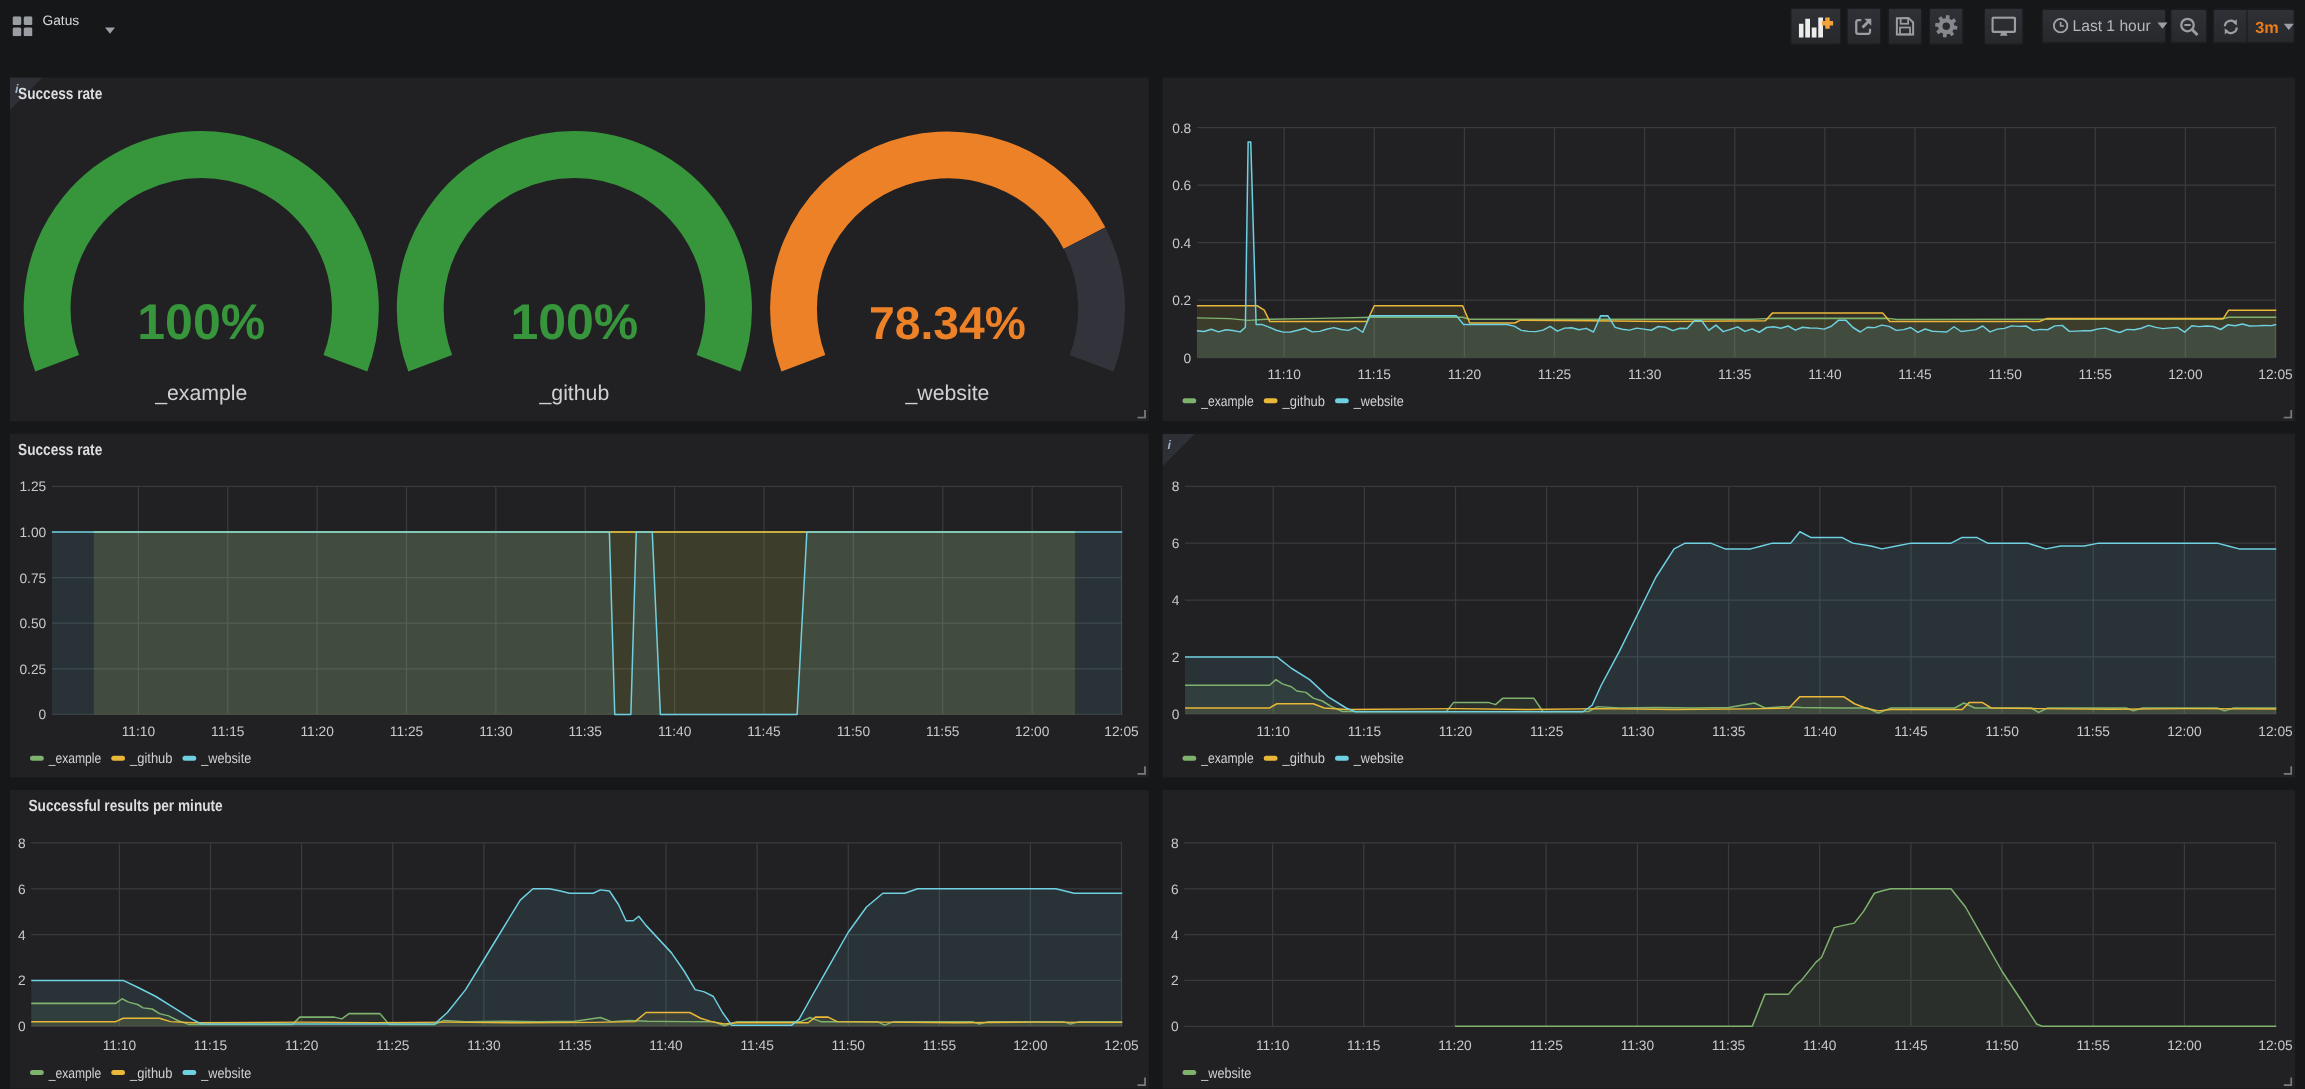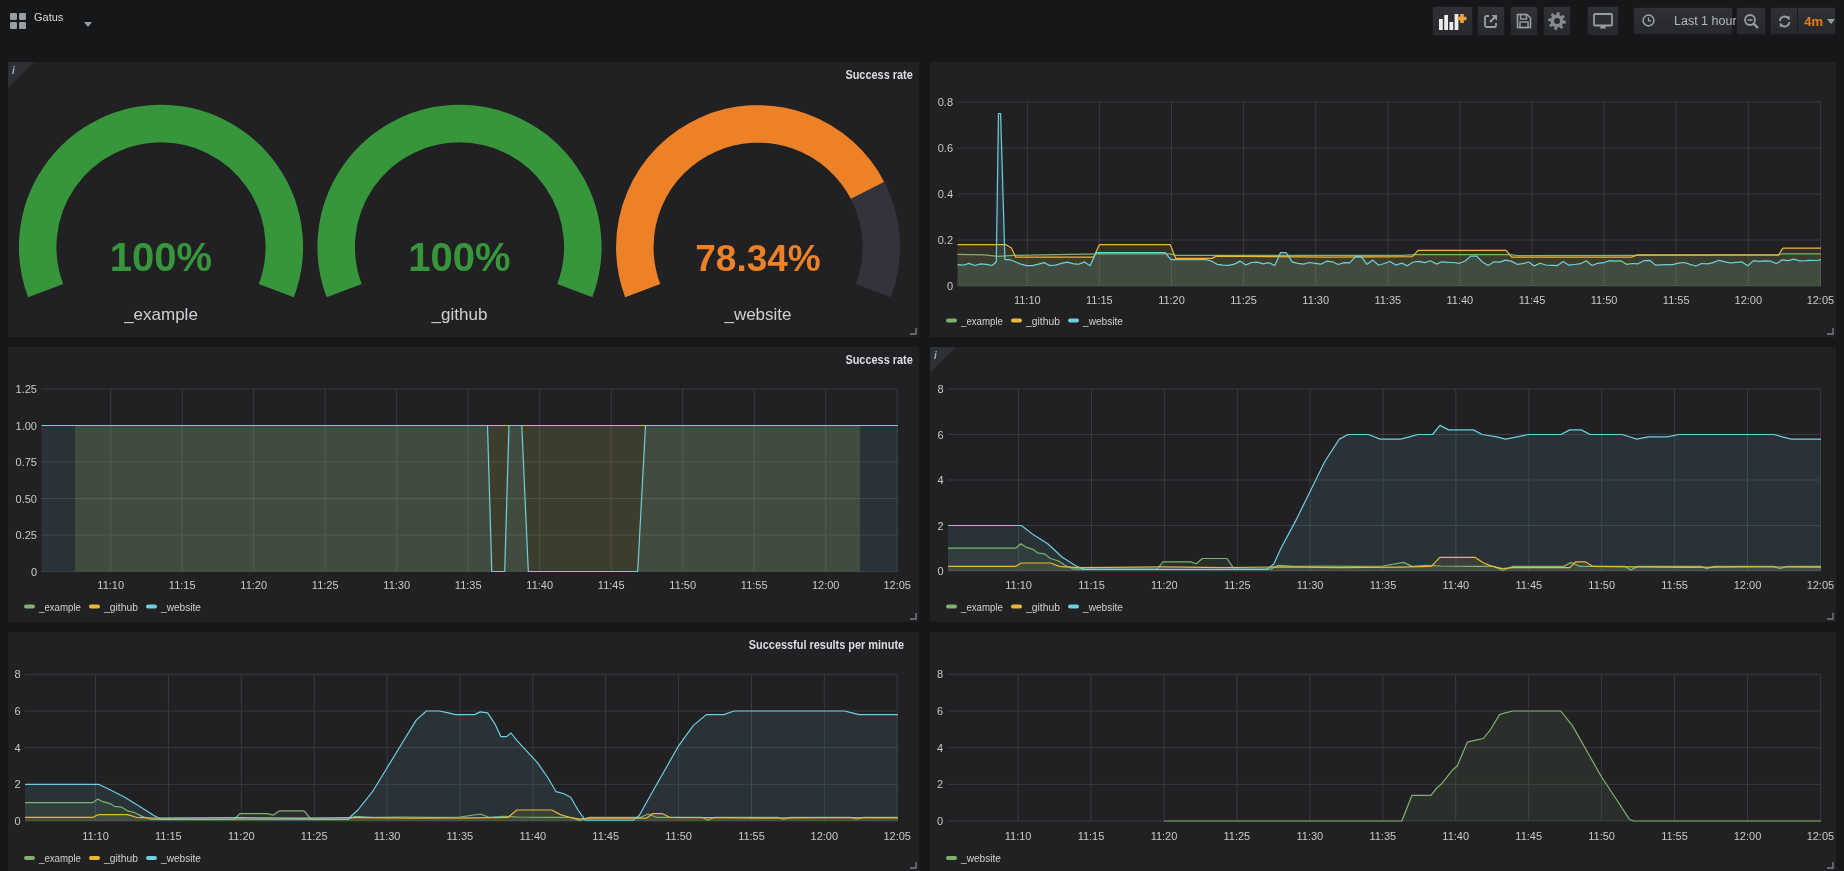--- a/index.html
+++ b/index.html
@@ -1,16 +1,16 @@
 <!DOCTYPE html>
 <html><head><meta charset="utf-8"><style>
 * { margin:0; padding:0; box-sizing:border-box; }
 body { width:1844px; height:871px; background:#161719; font-family:"Liberation Sans", sans-serif; overflow:hidden; position:relative; }
 .panel { position:absolute; background:#212124; }
-.ptitle { position:absolute; left:0; right:0; top:6px; text-align:right; font-size:13px; font-weight:bold; color:#dcdde0; z-index:2; line-height:13px; }
+.ptitle { position:absolute; left:0; right:0; top:6px; text-align:left; font-size:13px; font-weight:bold; color:#dcdde0; z-index:2; line-height:13px; }
 .ptitle span { display:inline-block; transform:scaleX(0.84); transform-origin:center; }
 svg text { font-family:"Liberation Sans", sans-serif; }
 .nbtn { position:absolute; background:linear-gradient(180deg,#303136 0%,#27282c 100%); border:1px solid #1b1c1e; border-radius:2px; }
 .icw { width:100%; height:100%; display:flex; align-items:center; justify-content:center; }
 .caret { width:0; height:0; border-left:4.5px solid transparent; border-right:4.5px solid transparent; border-top:5px solid #9aa0a6; }
 </style></head>
 <body>
 <svg style="position:absolute;left:10px;top:13px" width="16" height="16" viewBox="0 0 16 16">
     <rect x="0" y="0" width="7" height="7" rx="1.2" fill="#9a9da2"></rect>
     <rect x="9" y="0" width="7" height="7" rx="1.2" fill="#9a9da2"></rect>
@@ -61,41 +61,41 @@
       <svg width="20" height="17" viewBox="0 0 20 17">
         <rect x="1" y="1" width="18" height="11.5" rx="1" fill="none" stroke="#9a9da2" stroke-width="1.8"></rect>
         <path d="M7 15.5 h6 l-1-2.5 h-4 z" fill="#9a9da2"></path>
       </svg>
     </div>
   </div>
 <div class="nbtn" style="left:1633px;top:7px;width:100px;height:28px">
     <div style="padding:6px 0 0 8px;font-size:12.5px;color:#b4b7bc;white-space:nowrap"><svg width="13" height="13" viewBox="0 0 14 14" style="vertical-align:-2px">
         <circle cx="7" cy="7" r="5.8" fill="none" stroke="#9fa3a8" stroke-width="1.6"></circle>
         <path d="M7 3.8 V7.3 H9.8" fill="none" stroke="#9fa3a8" stroke-width="1.4"></path>
-      </svg><span style="margin-left:19px">Last 1 hour</span><span class="caret" style="display:inline-block;margin-left:5px;vertical-align:2px"></span></div>
+      </svg><span style="margin-left:3px">Last 1 hour</span><span class="caret" style="display:inline-block;margin-left:5px;vertical-align:2px"></span></div>
   </div>
 <div class="nbtn" style="left:1736px;top:7px;width:30px;height:28px">
     <div class="icw">
       <svg width="17" height="17" viewBox="0 0 17 17">
         <circle cx="7" cy="7" r="5" fill="none" stroke="#9a9da2" stroke-width="1.8"></circle>
         <path d="M4.5 7 h5" stroke="#9a9da2" stroke-width="1.6"></path>
         <path d="M10.8 10.8 L15 15" stroke="#9a9da2" stroke-width="2.4"></path>
       </svg>
     </div>
   </div>
 <div class="nbtn" style="left:1770px;top:7px;width:66px;height:28px">
     <div class="icw" style="justify-content:flex-start;padding-left:6px">
       <svg width="17" height="17" viewBox="0 0 17 17">
         <path d="M3.2 8 A5.3 5.3 0 0 1 13 5.5" fill="none" stroke="#9a9da2" stroke-width="2"></path>
         <polygon points="13.9,1.8 13.9,7.2 10.4,4.5" fill="#9a9da2"></polygon>
         <path d="M13.8 9 A5.3 5.3 0 0 1 4 11.5" fill="none" stroke="#9a9da2" stroke-width="2"></path>
         <polygon points="3.1,15.2 3.1,9.8 6.6,12.5" fill="#9a9da2"></polygon>
       </svg>
       <div style="width:1px;height:26px;background:#1b1c1e;margin-left:5px"></div>
-      <span style="font-size:13px;font-weight:bold;color:#eb7b18;margin-left:6px">4m</span>
+      <span style="font-size:13px;font-weight:bold;color:#eb7b18;margin-left:6px">3m</span>
       <span class="caret" style="margin-left:4px"></span>
     </div>
   </div>
 <div class="panel" style="left:8px;top:62px;width:911px;height:275px">
     <div class="ptitle"><span>Success rate</span></div>
     <svg style="position:absolute;left:0;top:0" width="911" height="275" viewBox="0 0 911 275">
       <path d="M37.7 228.6 A123.3 123.3 0 1 1 268.3 228.6" fill="none" stroke="#37963c" stroke-width="37.5"></path>
 <text x="153" y="209" text-anchor="middle" font-size="40" font-weight="bold" fill="#37963c">100%</text>
 <text x="153" y="258" text-anchor="middle" font-size="17" fill="#d0d1d2">_example</text>
 <path d="M336.2 228.6 A123.3 123.3 0 1 1 566.8 228.6" fill="none" stroke="#37963c" stroke-width="37.5"></path>

